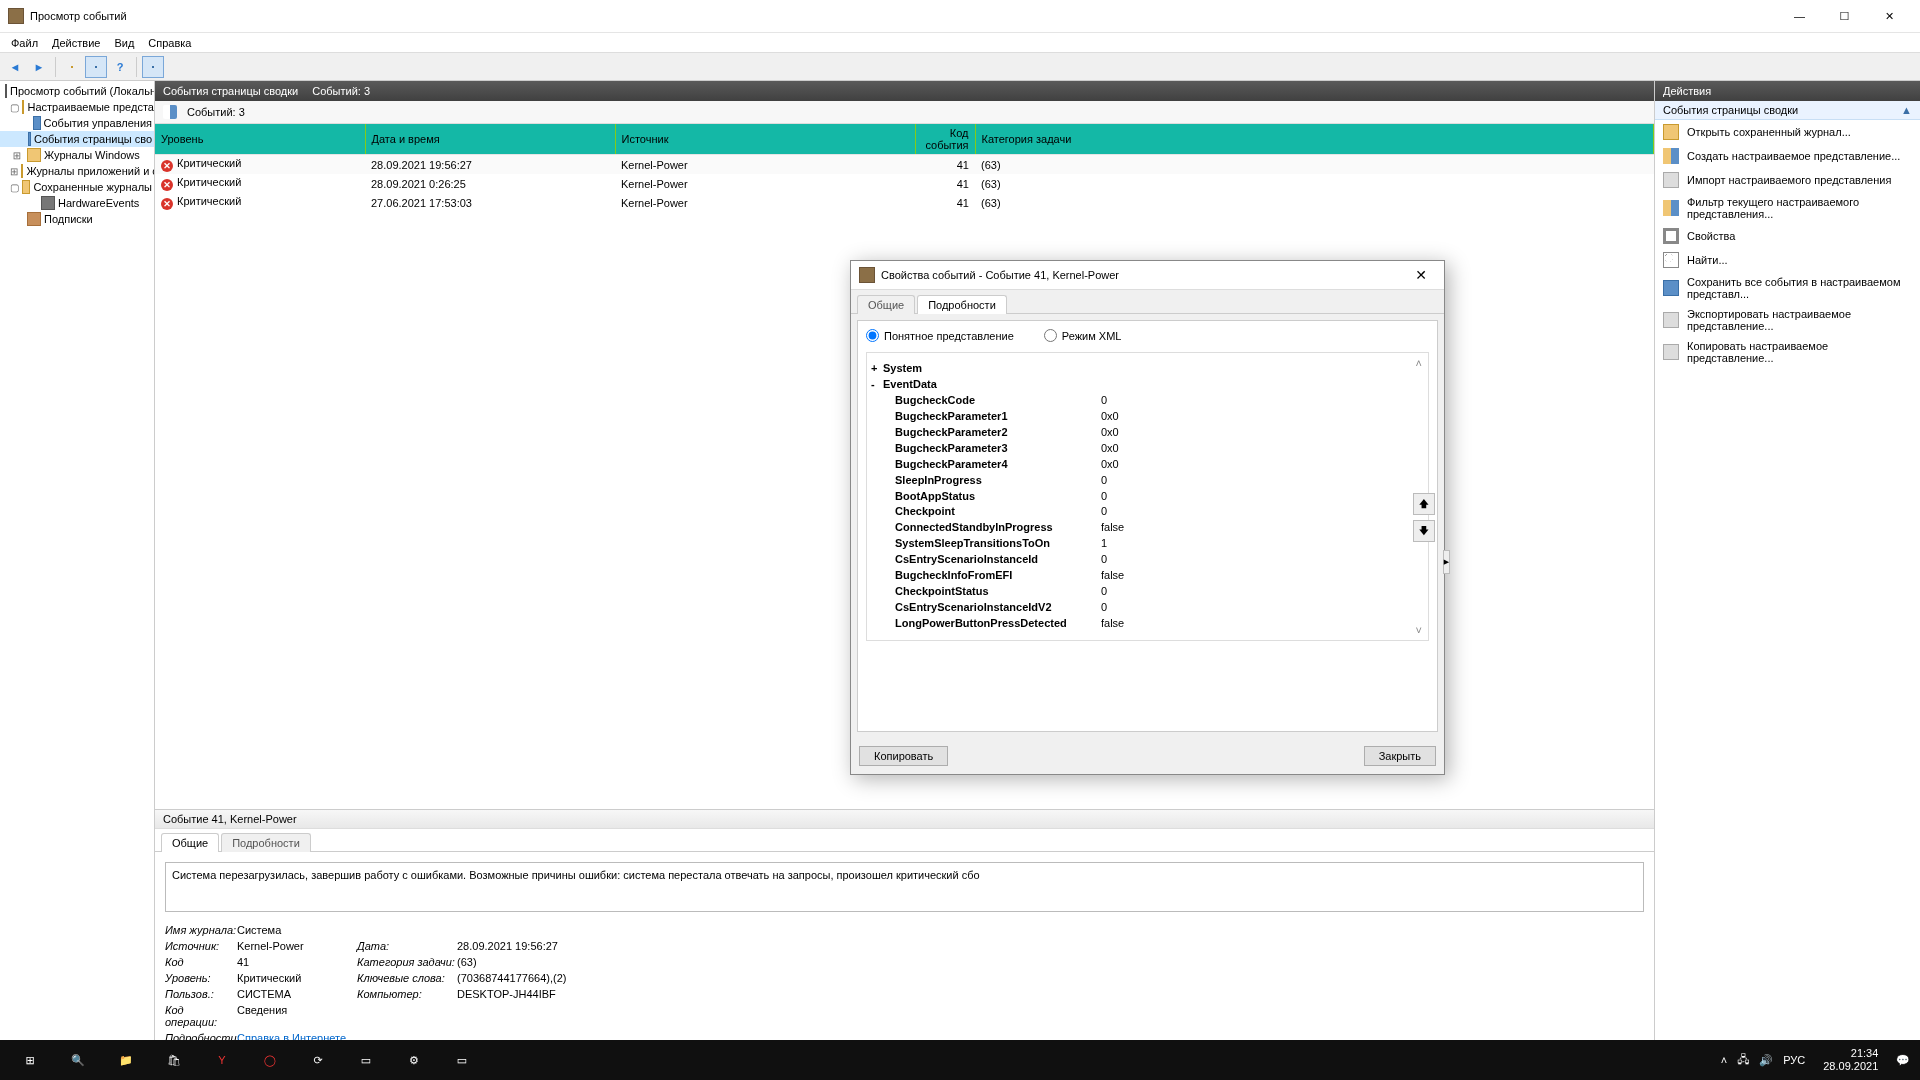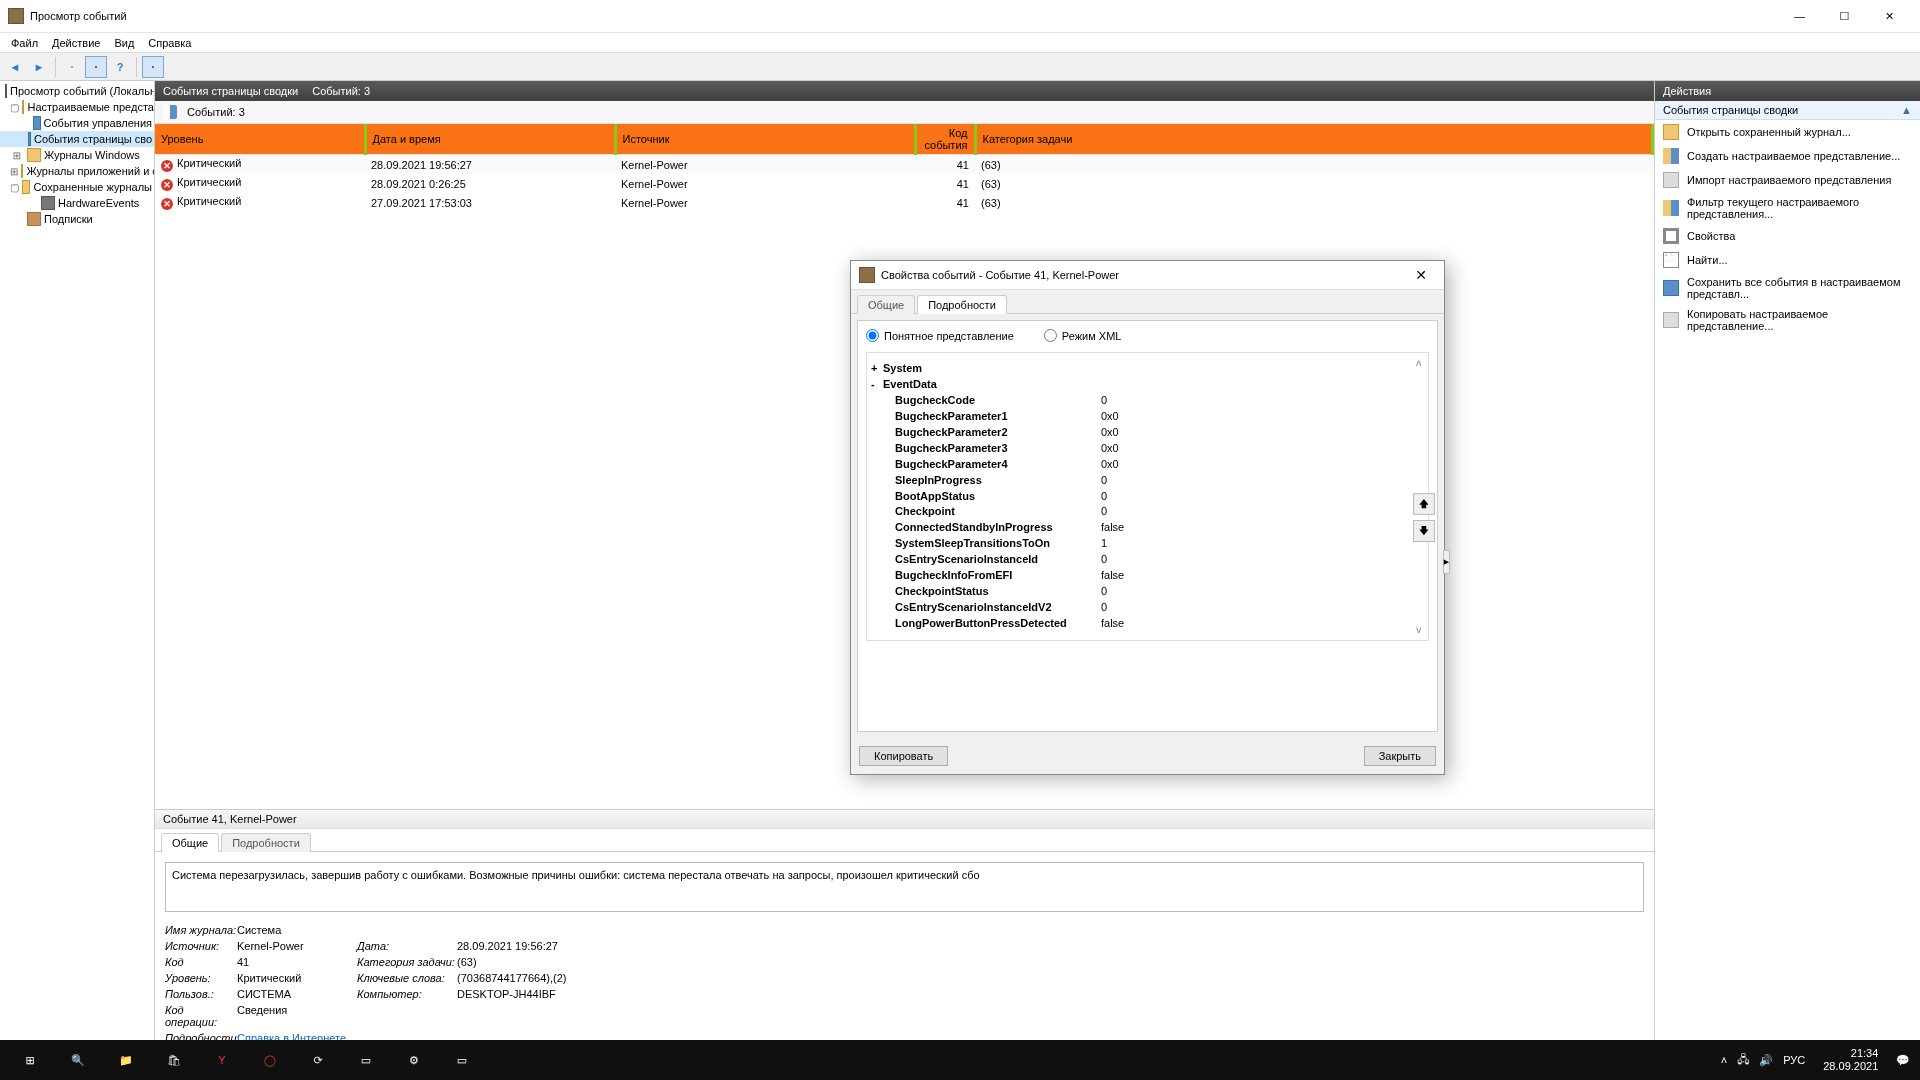--- a/index.html
+++ b/index.html
@@ -24,21 +24,21 @@
 .ico-folder { background:#f0c674; border:1px solid #c99a2e; }
 .ico-view { background:#5b8fc7; border:1px solid #3a6fa7; }
 .ico-sub { background:#c78f5b; border:1px solid #a76f3a; }
 .ico-hw { background:#777; border:1px solid #555; }
 .center { flex:1; display:flex; flex-direction:column; border-right:1px solid #ccc; }
 .chead { background:linear-gradient(#5a5a5a,#404040); color:#fff; padding:4px 8px; display:flex; gap:14px;}
 .cfilter { background:#f7f7f7; padding:4px 8px; border-bottom:1px solid #ddd; display:flex; align-items:center; gap:10px;}
 .filtic { width:14px; height:14px; background:conic-gradient(#5b8fc7 0 50%, #fff 50% 100%); border-radius:2px; }
 .grid { flex:1; overflow:auto; background:#fff; }
 .grid table { width:100%; border-collapse:collapse; }
-.grid th { text-align:left; font-weight:normal; padding:3px 6px; border-right:3px solid #84cc16; border-bottom:1px solid #e5e5e5; background:#f97316; position:sticky; top:0;}
+.grid th { text-align:left; font-weight:normal; padding:3px 6px; border-right:1px solid #84cc16; border-bottom:1px solid #e5e5e5; background:#14b8a6; position:sticky; top:0;}
 .grid td { padding:2px 6px; white-space:nowrap; }
 .grid tr.selrow td { background:#fafafa; }
 .erric { width:12px; height:12px; background:#d9342b; border-radius:50%; display:inline-flex; align-items:center; justify-content:center; color:#fff; font-weight:bold; font-size:9px; margin-right:4px; vertical-align:-2px;}
 .detail { border-top:1px solid #ccc; background:#fff; }
 .dhead { background:linear-gradient(#f7f7f7,#e8e8e8); padding:3px 8px; border-bottom:1px solid #ddd; }
 .dtabs { display:flex; border-bottom:1px solid #ccc; padding:3px 6px 0 6px; background:#fff;}
 .dtab { padding:3px 10px; border:1px solid #ccc; border-bottom:none; margin-right:2px; background:#fff; cursor:default; border-radius:3px 3px 0 0; position:relative; top:1px;}
 .dtab.act { background:#fff; z-index:2;}
 .dtab.inact { background:#f0f0f0; color:#555;}
 .dbody { padding:10px; }
@@ -214,21 +214,21 @@
             </tr>
             <tr>
               <td><span class="erric">✕</span>Критический</td>
               <td>28.09.2021 0:26:25</td>
               <td>Kernel-Power</td>
               <td style="text-align:right">41</td>
               <td>(63)</td>
             </tr>
             <tr>
               <td><span class="erric">✕</span>Критический</td>
-              <td>27.09.2021 17:53:03</td>
+              <td>27.06.2021 17:53:03</td>
               <td>Kernel-Power</td>
               <td style="text-align:right">41</td>
               <td>(63)</td>
             </tr>
           </tbody>
       </table>
     </div>
     <div class="detail">
       <div class="dhead">Событие 41, Kernel-Power</div>
       <div class="dtabs">
@@ -299,20 +299,24 @@
           <span class="aico ai-props"></span>
           <span>Свойства</span>
         </div>
         <div class="aitem">
           <span class="aico ai-find"></span>
           <span>Найти...</span>
         </div>
         <div class="aitem">
           <span class="aico ai-save"></span>
           <span>Сохранить все события в настраиваемом представл...</span>
+        </div>
+        <div class="aitem">
+          <span class="aico ai-import"></span>
+          <span>Экспортировать настраиваемое представление...</span>
         </div>
         <div class="aitem">
           <span class="aico ai-import"></span>
           <span>Копировать настраиваемое представление...</span>
         </div>
       </div>
   </div>
 </div>
 
 <div class="dialog">

